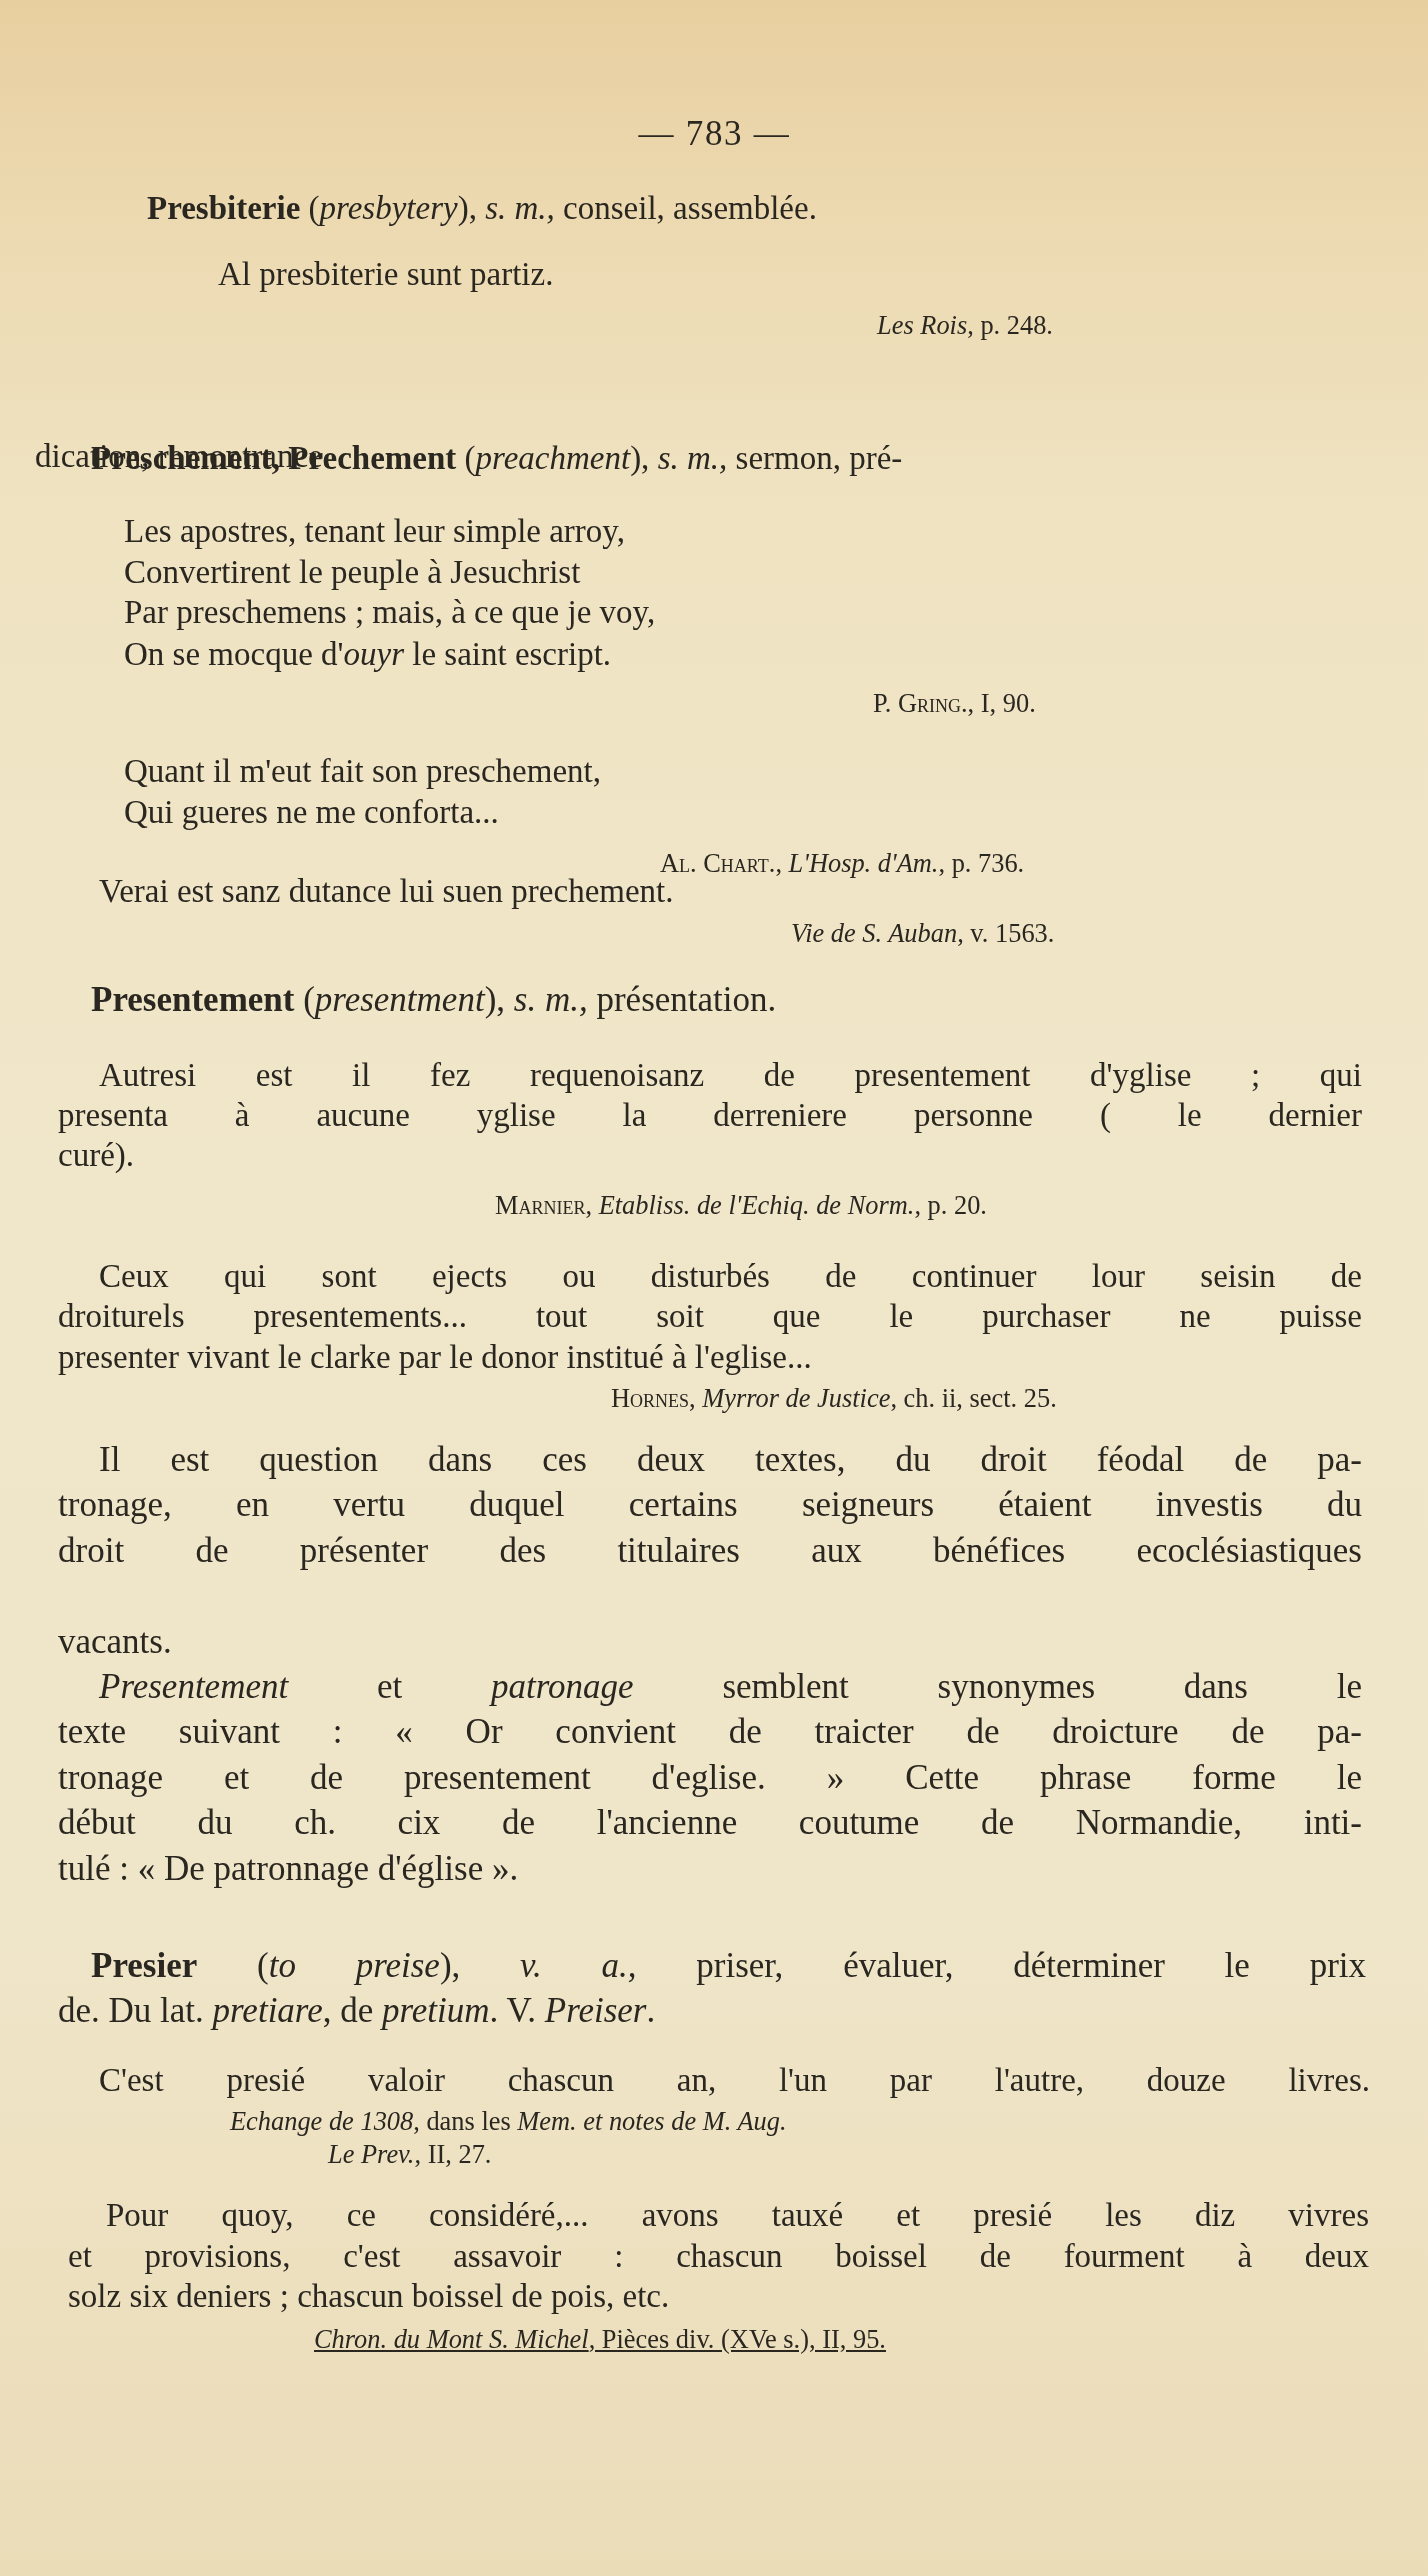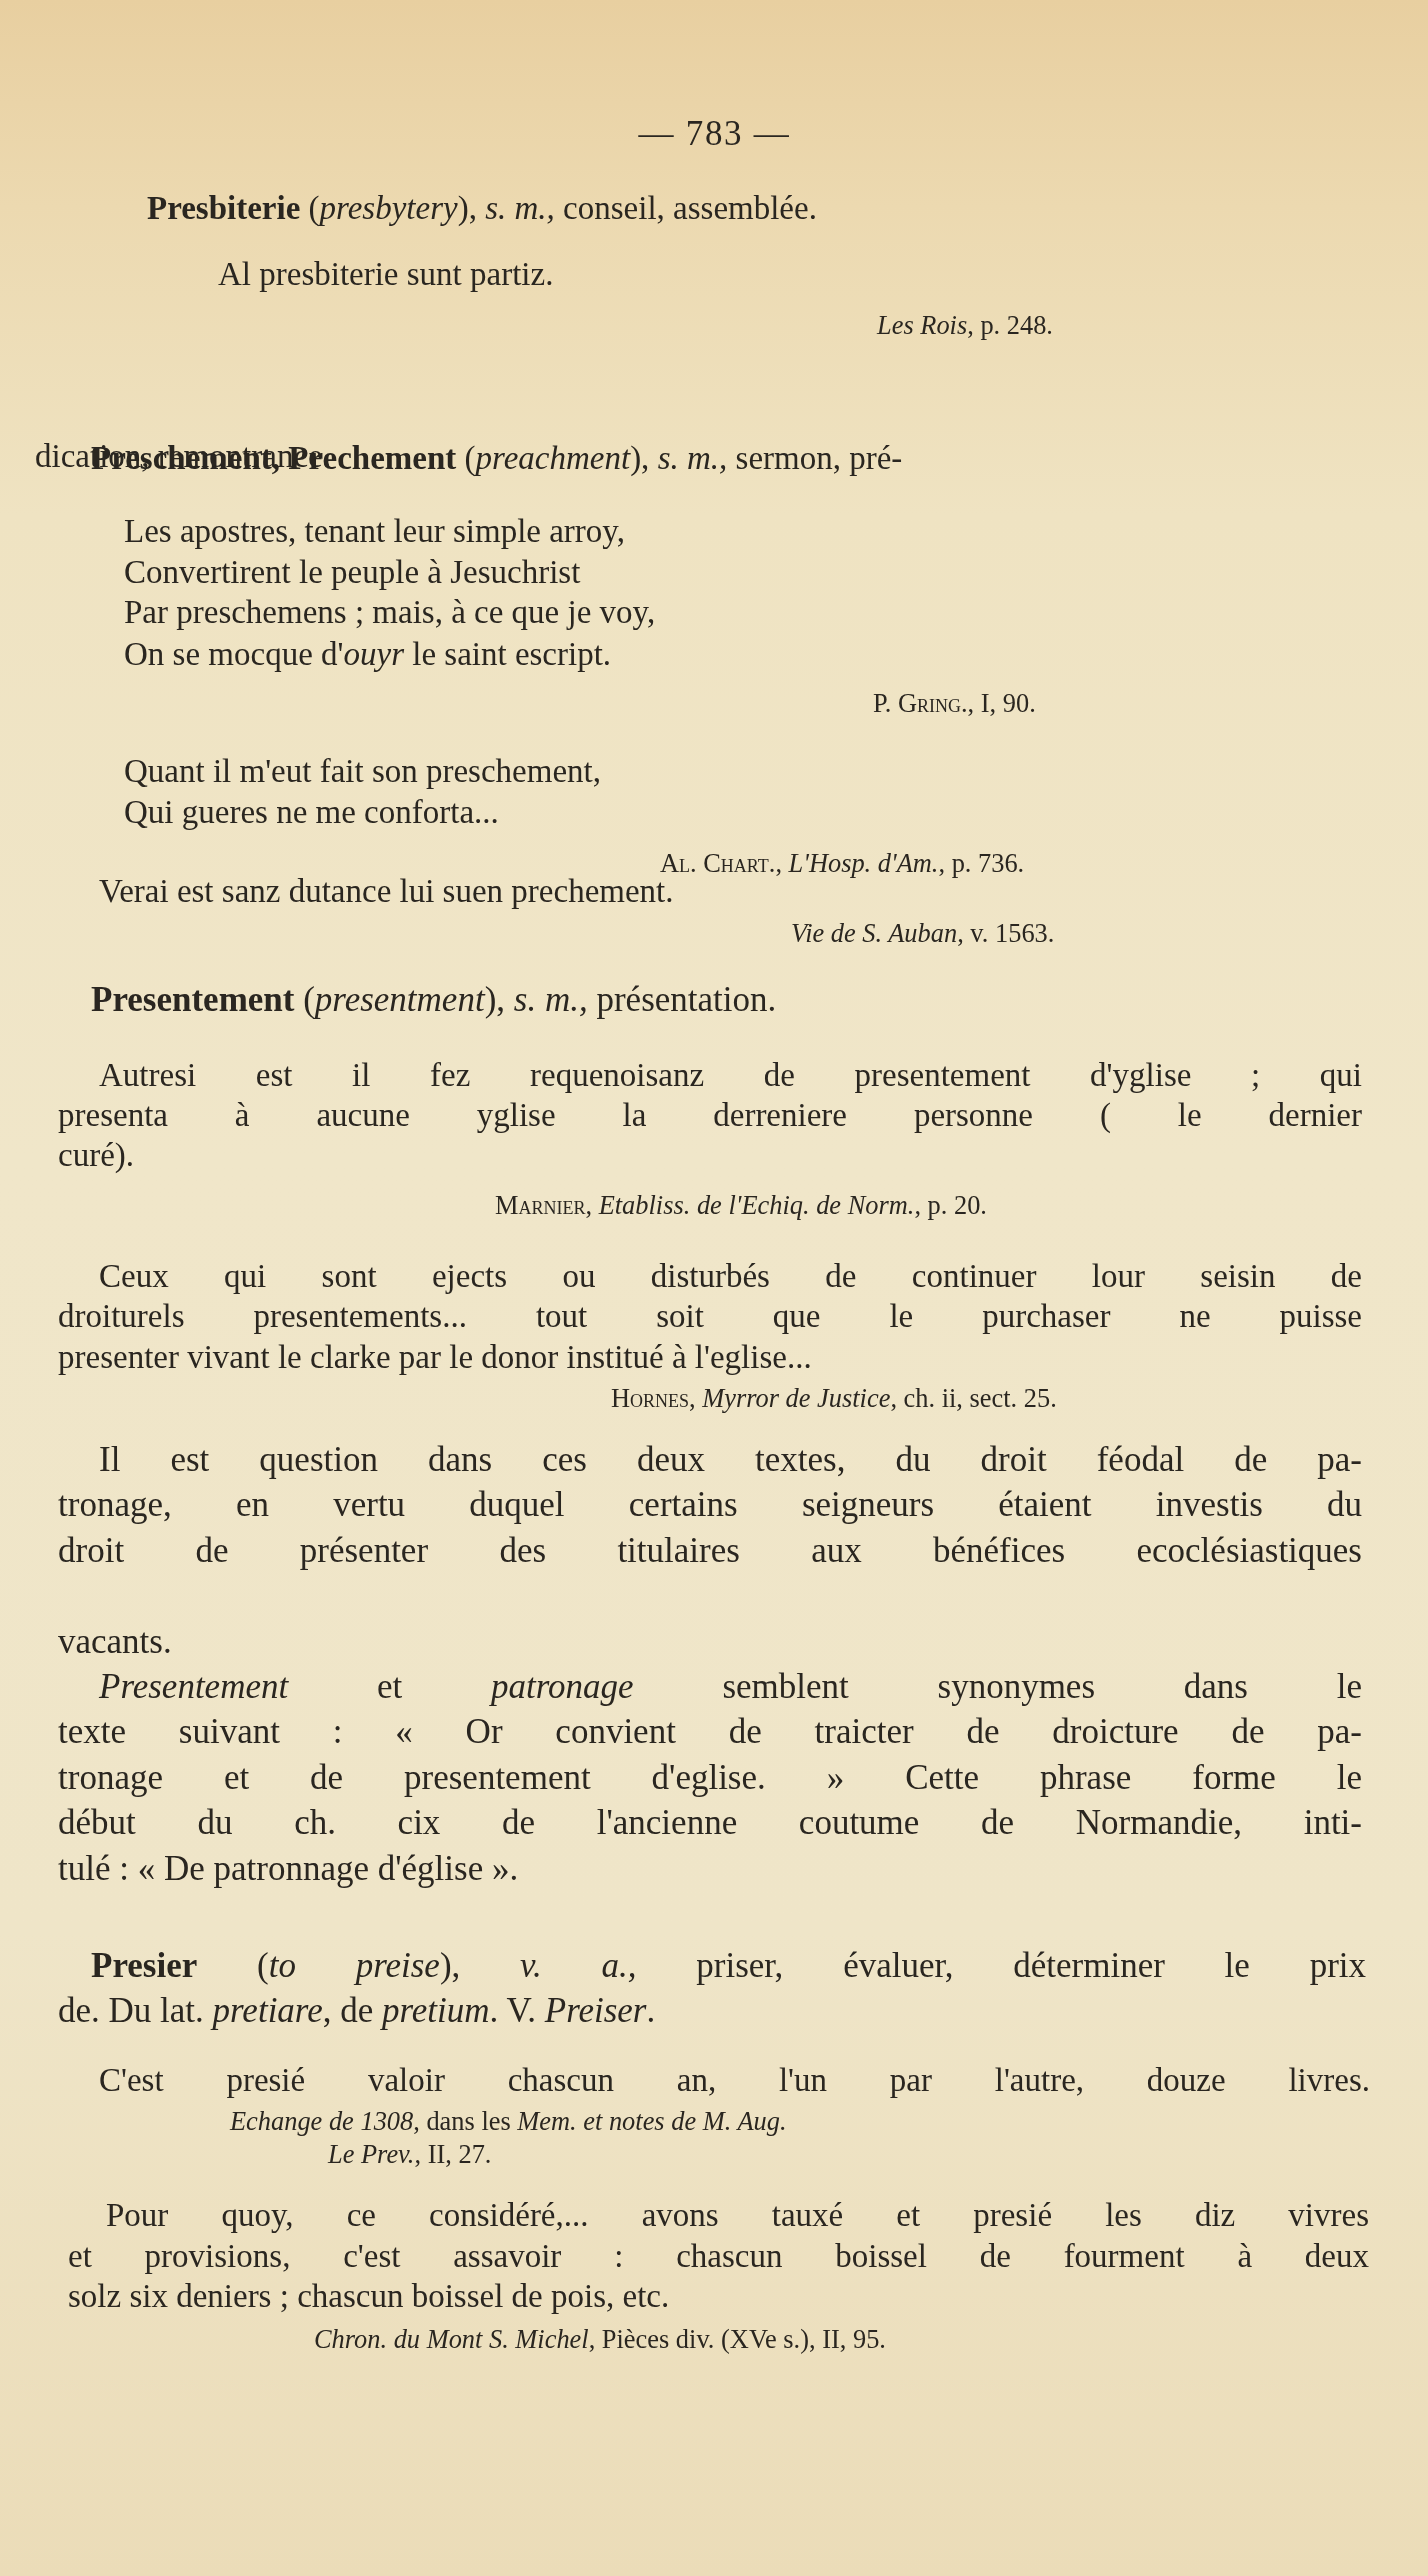--- a/index.html
+++ b/index.html
@@ -110,18 +110,18 @@
   <div class="ln cite" style="left:147px;top:2093px;">
     <span style="display:inline-block;width:83px;"></span><i>Echange de 1308</i><span>, dans les </span><i>Mem. et notes de M. Aug.</i>
   </div>
   <div class="ln cite" style="left:328px;top:2126px;">
     <i>Le Prev.</i><span>, II, 27.</span>
   </div>
 
   <div class="ln just" style="left:106px;top:2187px;width:1263px;">Pour quoy, ce considéré,... avons tauxé et presié les diz vivres</div>
   <div class="ln just" style="left:68px;top:2228px;width:1301px;">et provisions, c'est assavoir : chascun boissel de fourment à deux</div>
   <div class="ln" style="left:68px;top:2268px;">solz six deniers ; chascun boissel de pois, etc.</div>
-  <div class="ln cite" style="left:314px;top:2311px;">
+  <div class="ln cite" style="left:314px;top:2311px;text-decoration:underline;">
     <i>Chron. du Mont S. Michel</i><span>, Pièces div. (XVe s.), II, 95.</span>
   </div>
 
 </div>
 
 
 </body></html>

